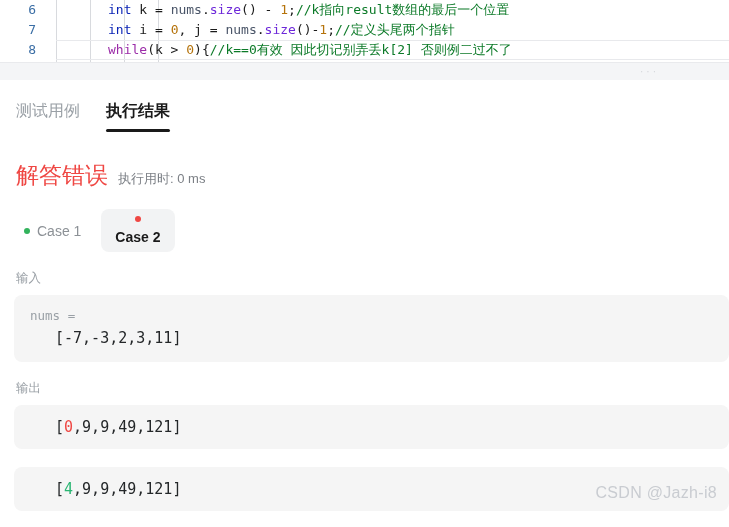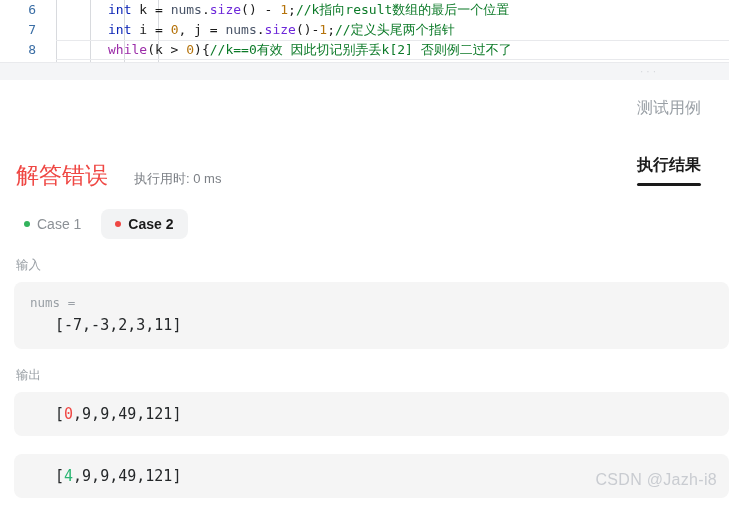--- a/index.html
+++ b/index.html
@@ -109,21 +109,20 @@
     padding: 0;
   }
 
   
   .tabs {
     display: flex;
     align-items: flex-end;
     gap: 26px;
     padding: 18px 28px 0 16px;
     height: 52px;
-    flex-direction: column;
   }
   .tab {
     position: relative;
     font-size: 16px;
     padding-bottom: 10px;
     cursor: pointer;
     color: #9aa0a6;
     font-family: "Liberation Sans", sans-serif;
   }
   .tab.active {
@@ -138,21 +137,21 @@
     bottom: 0;
     height: 3px;
     background: #1a1a1a;
     border-radius: 2px;
   }
 
   
   .status-row {
     display: flex;
     align-items: baseline;
-    gap: 26px;
+    gap: 10px;
     padding: 28px 16px 0 16px;
   }
   .status-title {
     font-size: 23px;
     color: #ef4743;
     font-weight: normal;
     font-family: "Liberation Sans", sans-serif;
   }
   .status-meta {
     font-size: 13px;
@@ -174,20 +173,21 @@
     border-radius: 8px;
     font-size: 14px;
     color: #8c9196;
     cursor: pointer;
     background: transparent;
   }
   .case-chip.selected {
     background: #f2f3f4;
     color: #1a1a1a;
     font-weight: bold;
+    flex-direction: column;
   }
   .dot {
     width: 6px;
     height: 6px;
     border-radius: 50%;
     display: inline-block;
     flex: 0 0 auto;
   }
   .dot.pass { background: #32b35c; }
   .dot.fail { background: #ef4743; }

